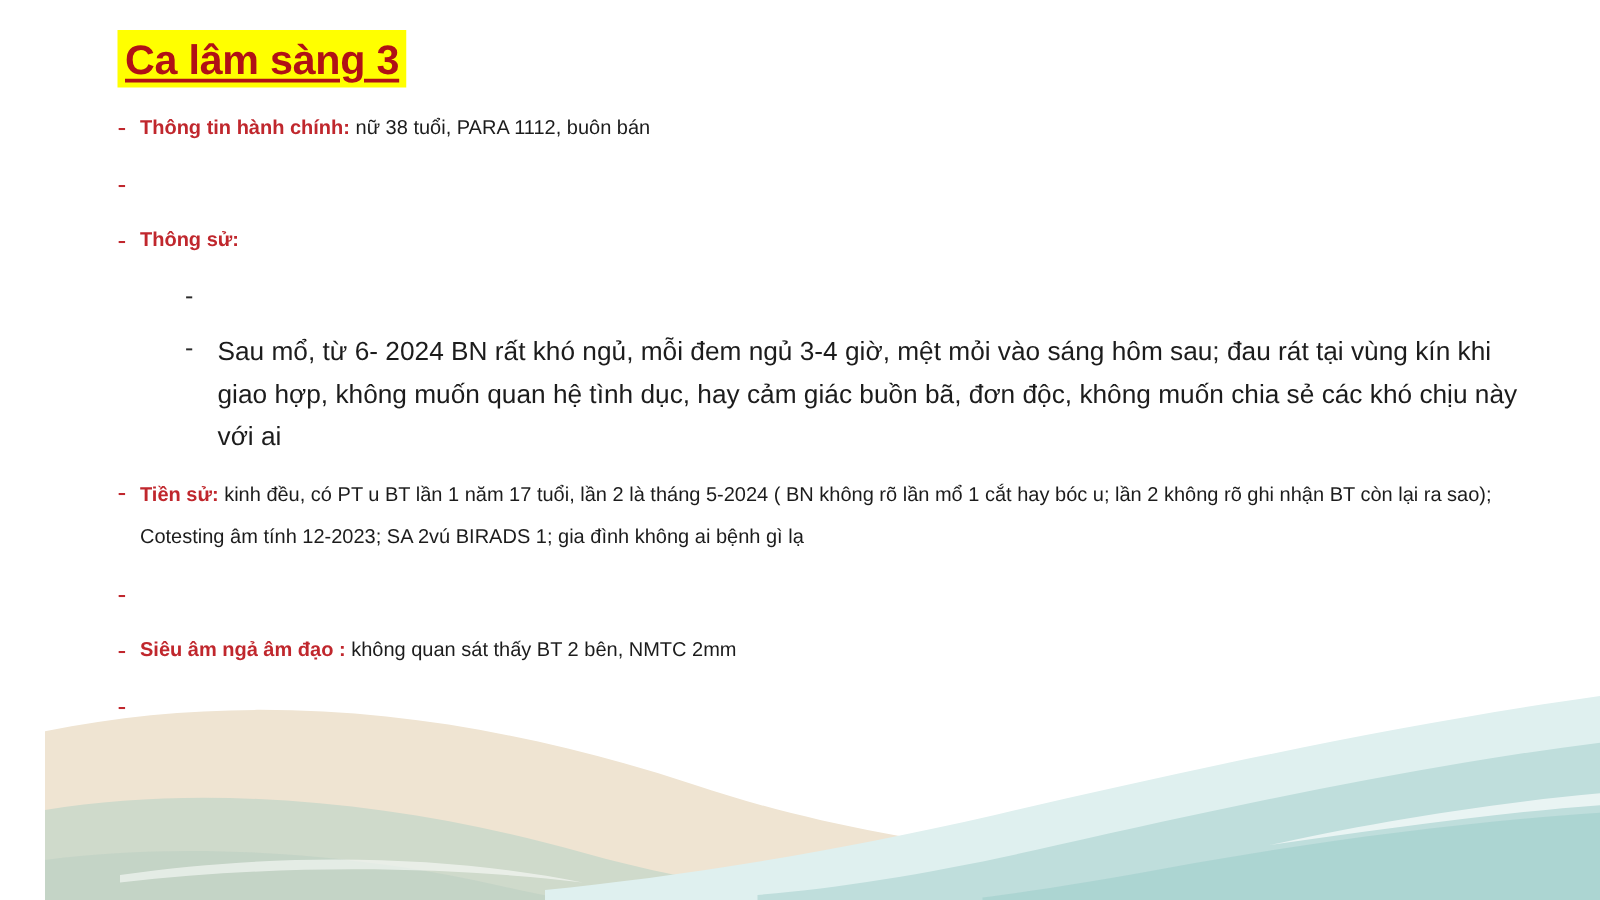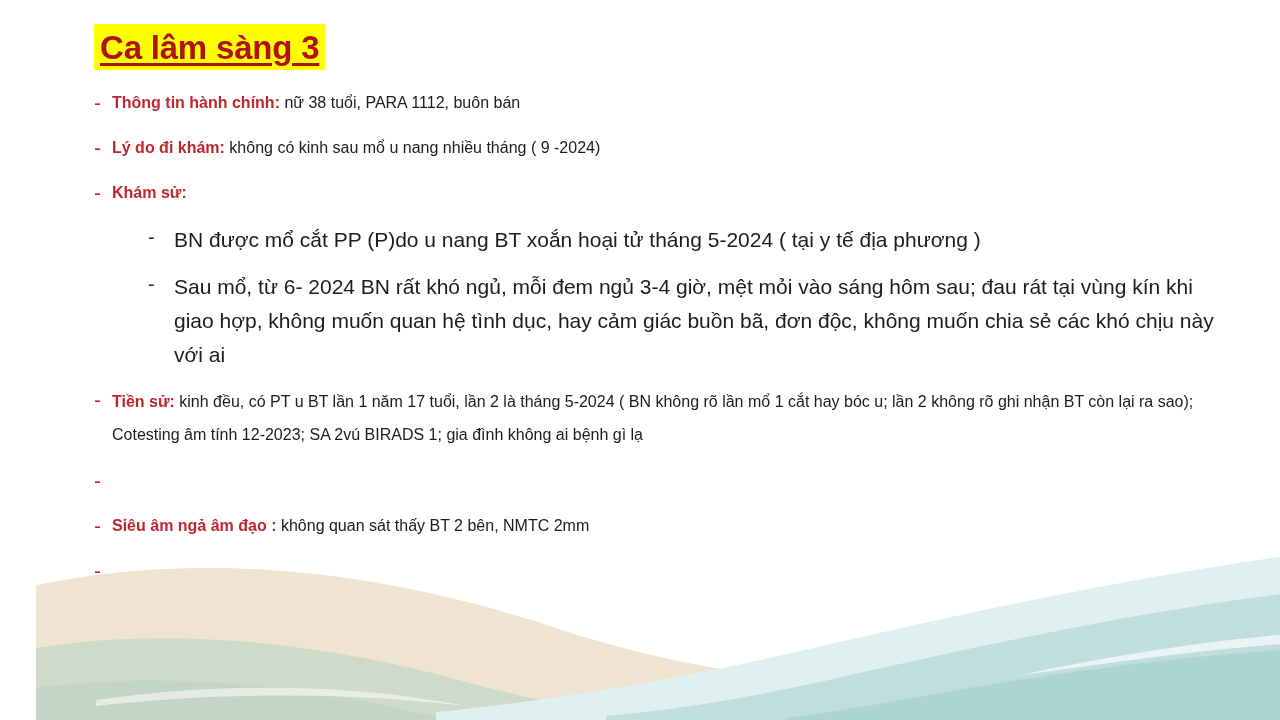--- a/index.html
+++ b/index.html
@@ -124,31 +124,29 @@
 
   <div class="content">
 
     <div class="bullet">
       <span class="dash">-</span>
       <span class="btext"><span class="lbl">Thông tin hành chính:</span><span> nữ 38 tuổi, PARA 1112, buôn bán</span></span>
     </div>
 
     <div class="bullet">
       <span class="dash">-</span>
-      <span class="btext"><span class="lbl">Lý do đi khám:</span><span> không có kinh sau mổ u nang nhiều tháng  ( 9 -2024)</span></span>
     </div>
 
     <div class="bullet">
       <span class="dash">-</span>
-      <span class="btext"><span class="lbl">Khám sử:</span><span></span></span>
+      <span class="btext"><span class="lbl">Thông sử:</span><span></span></span>
     </div>
 
     <div class="bullet lvl2">
       <span class="dash">-</span>
-      <span class="btext">BN được mổ cắt PP (P)do u nang BT  xoắn hoại tử tháng 5-2024 ( tại y tế địa phương )</span>
     </div>
 
     <div class="bullet lvl2 multi">
       <span class="dash">-</span>
       <span class="btext">Sau mổ, từ 6- 2024 BN rất khó ngủ, mỗi đem ngủ 3-4 giờ, mệt mỏi vào sáng hôm sau; đau rát tại vùng kín khi giao hợp, không muốn quan hệ tình dục, hay cảm giác buồn bã, đơn độc, không muốn chia sẻ các khó chịu này với ai</span>
     </div>
 
     <div class="bullet multi">
       <span class="dash">-</span>
       <span class="btext"><span class="lbl">Tiền sử:</span><span>  kinh đều, có PT u BT lần 1 năm 17 tuổi, lần 2 là tháng 5-2024 ( BN không rõ lần mổ 1 cắt hay bóc u; lần 2 không rõ ghi nhận BT còn lại ra sao); Cotesting âm tính 12-2023;  SA  2vú BIRADS 1; gia đình không ai bệnh gì lạ</span></span>

